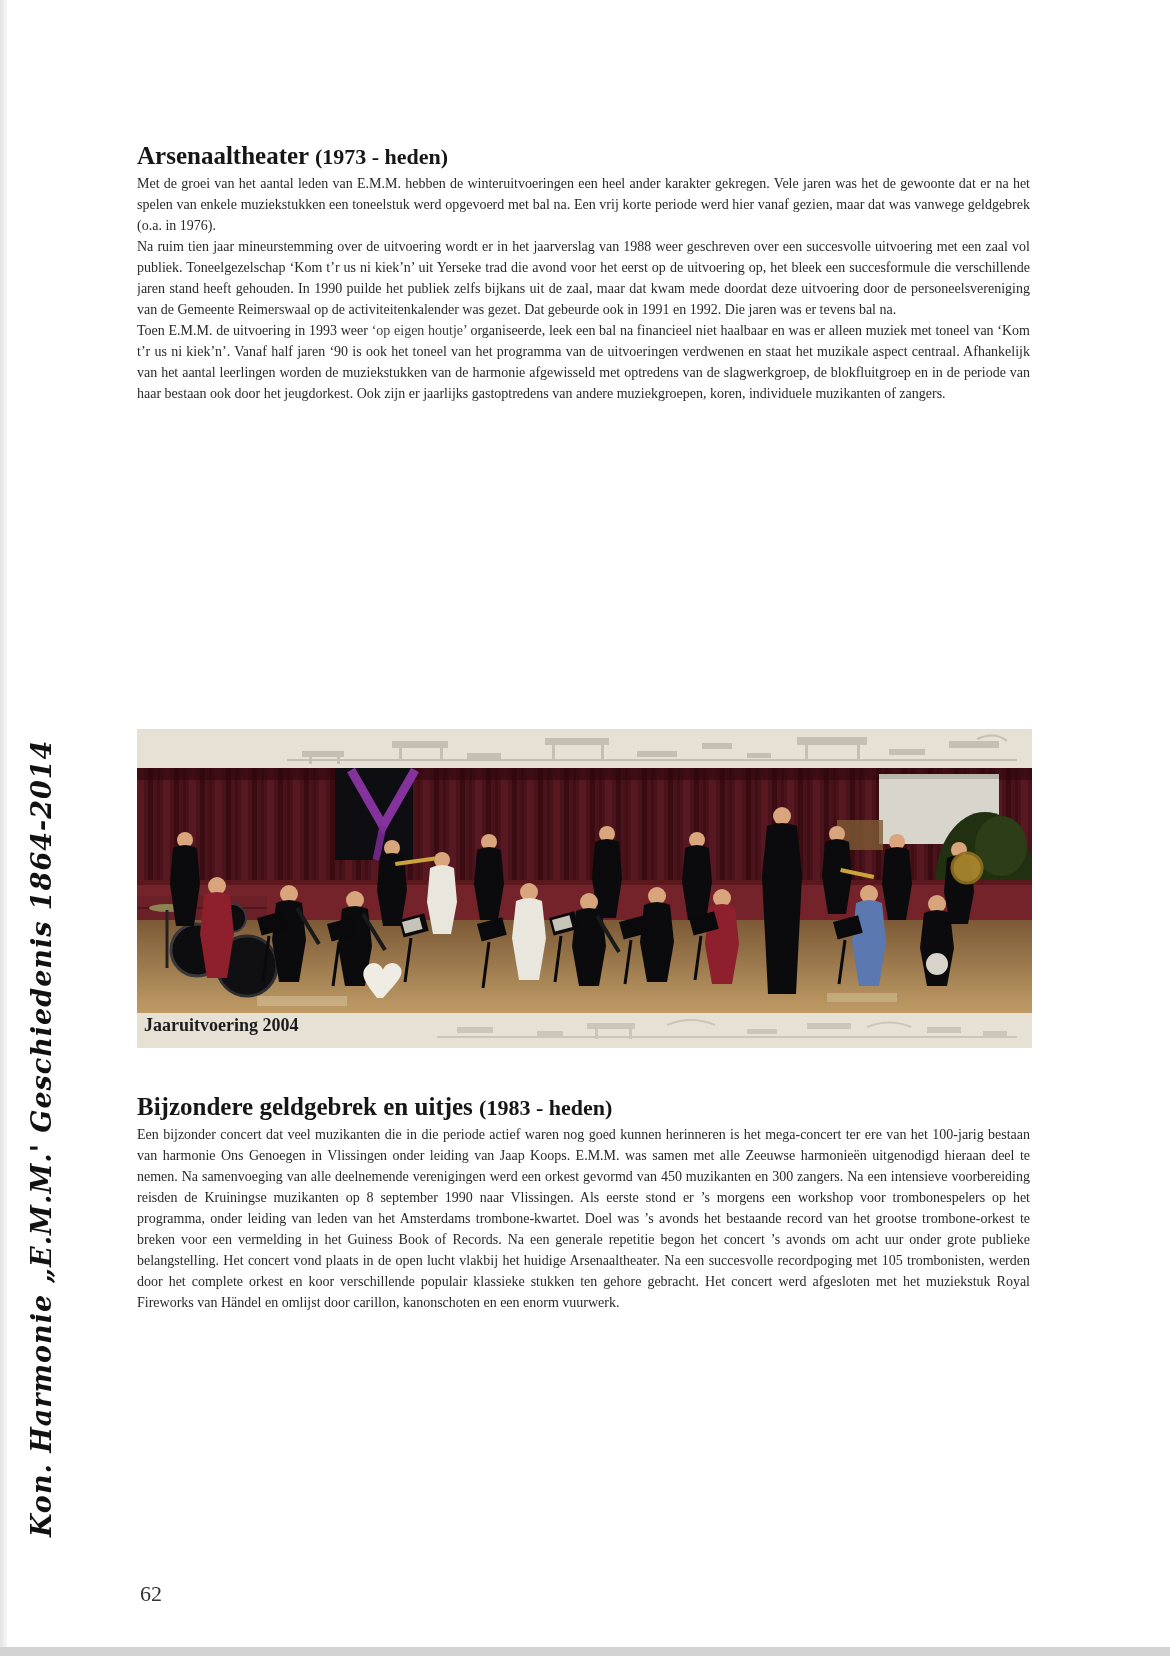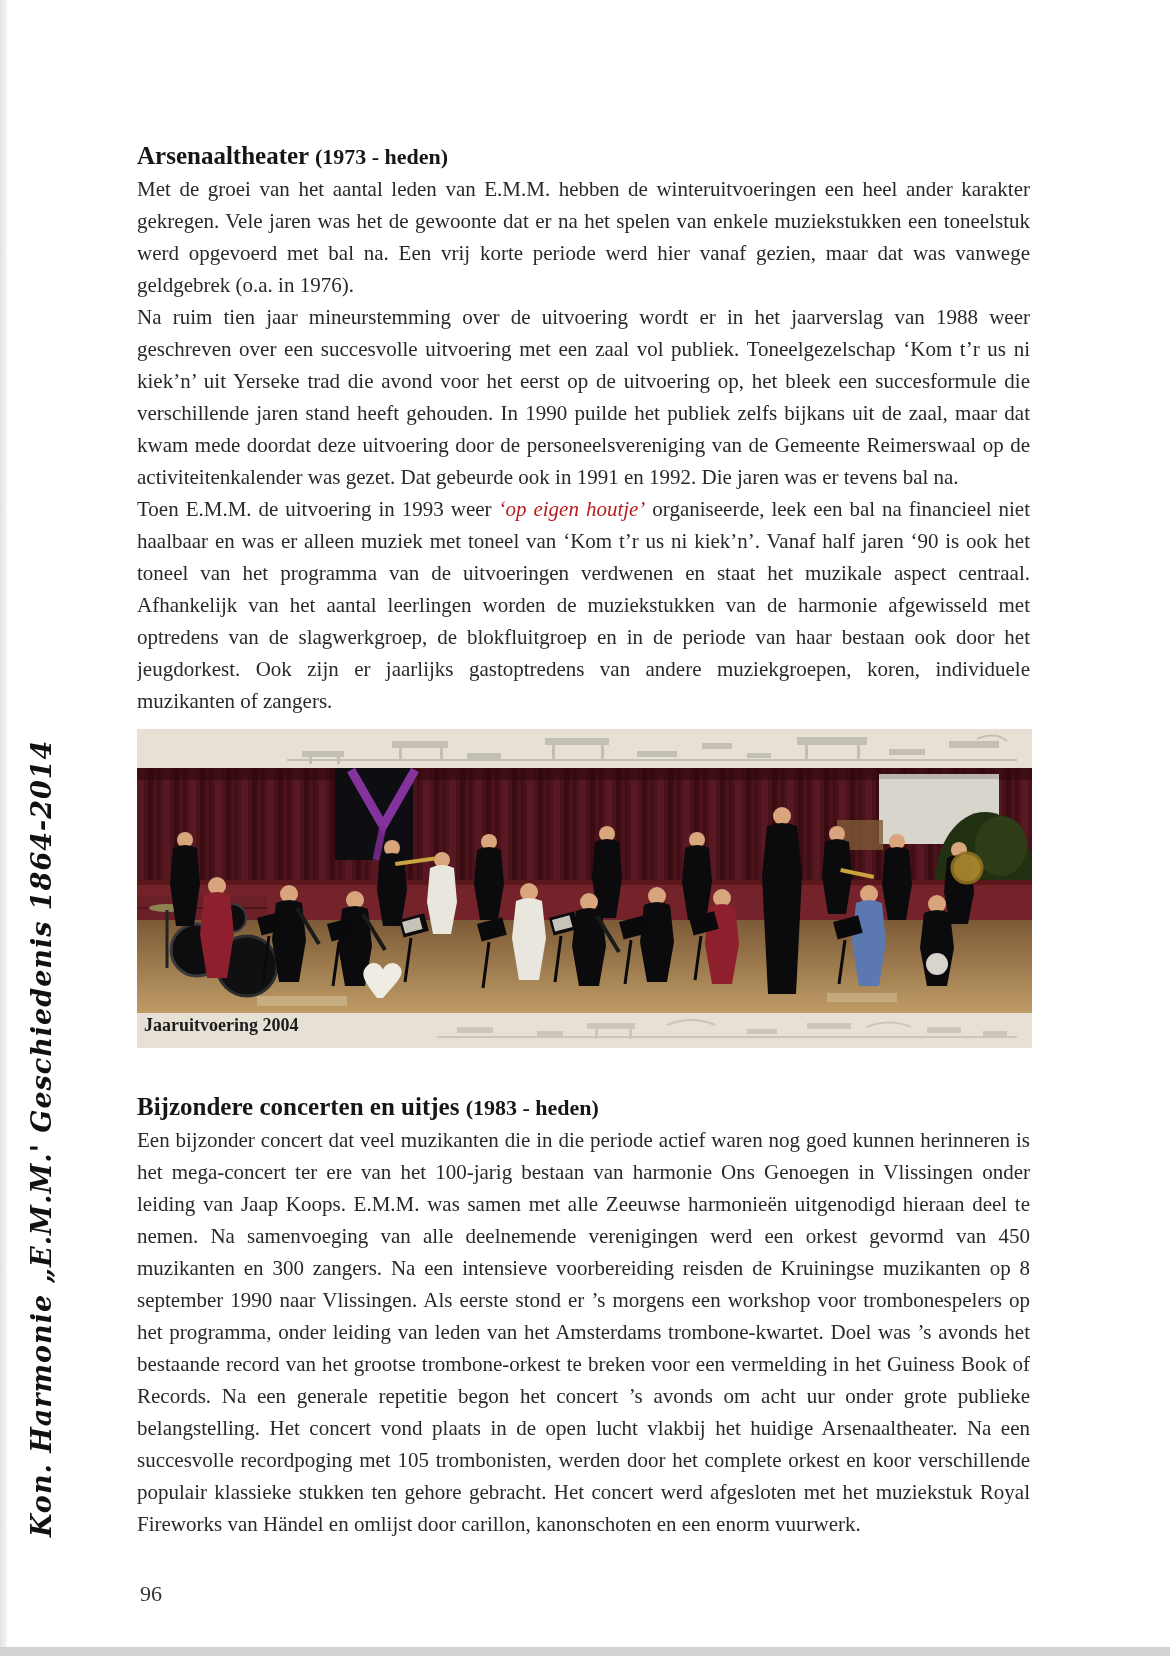--- a/index.html
+++ b/index.html
@@ -13,22 +13,22 @@
   .spine{position:absolute;left:26px;top:1537px;width:612px;
          transform:rotate(-90deg);transform-origin:top left;
          font-family:"DejaVu Serif",serif;font-style:italic;font-weight:bold;
          font-size:27px;letter-spacing:1px;color:#111;white-space:nowrap;}
   
   .col{position:absolute;left:137px;width:893px;}
   .sec1{top:140px;height:585px;overflow:hidden;}
   .sec2{top:1091px;height:450px;overflow:hidden;}
   h1{margin:0 0 1px 0;font-size:25px;line-height:31px;font-weight:bold;color:#161616;}
   h1 .hperiod{font-size:22px;}
-  p{margin:0;font-size:21px;line-height:32px;text-align:justify;color:#292929;}
-  .it{font-style:italic;color:#b91c1c;margin-top:36px;}
+  p{margin:0;font-size:14px;line-height:21px;text-align:justify;color:#292929;}
+  .it{color:#404040;margin-top:36px;}
   
   .figure{position:absolute;left:137px;top:729px;width:895px;height:319px;margin:0;
           background:var(--figure_bg,#e6e0d5);}
   .score-top{position:absolute;left:0;top:0;width:895px;height:39px;}
   .photo{position:absolute;left:0;top:39px;width:895px;height:245px;display:block;}
   figcaption{position:absolute;left:0;top:284px;width:895px;height:35px;}
   .cap-text{position:absolute;left:7px;top:2px;font-size:18px;font-weight:bold;
             color:var(--caption_text,#1c1c1c);}
   .score-cap{position:absolute;left:290px;top:0;width:600px;height:35px;}
   
@@ -258,19 +258,19 @@
           <rect class="score-mark" x="380" y="10" width="44" height="6"></rect>
           <path class="score-line" d="M440,14 q22,-9 44,0"></path>
           <rect class="score-mark" x="500" y="14" width="34" height="6"></rect>
           <rect class="score-mark" x="556" y="18" width="24" height="5"></rect>
         </g>
       </svg>
     </figcaption>
   </figure>
 
   <div class="col sec2">
-    <h1><span>Bijzondere concerten en uitjes</span> <span class="hperiod">(1983 - heden)</span></h1>
+    <h1><span>Bijzondere geldgebrek en uitjes</span> <span class="hperiod">(1983 - heden)</span></h1>
     <p>Een bijzonder concert dat veel muzikanten die in die periode actief waren nog goed kunnen herinneren is het mega-concert ter ere van het 100-jarig bestaan van harmonie Ons Genoegen in Vlissingen onder leiding van Jaap Koops. E.M.M. was samen met alle Zeeuwse harmonieën uitgenodigd hieraan deel te nemen. Na samenvoeging van alle deelnemende verenigingen werd een orkest gevormd van 450 muzikanten en 300 zangers. Na een intensieve voorbereiding reisden de Kruiningse muzikanten op 8 september 1990 naar Vlissingen. Als eerste stond er ’s morgens een workshop voor trombonespelers op het programma, onder leiding van leden van het Amsterdams trombone-kwartet. Doel was ’s avonds het bestaande record van het grootse trombone-orkest te breken voor een vermelding in het Guiness Book of Records. Na een generale repetitie begon het concert ’s avonds om acht uur onder grote publieke belangstelling. Het concert vond plaats in de open lucht vlakbij het huidige Arsenaaltheater. Na een succesvolle recordpoging met 105 trombonisten, werden door het complete orkest en koor verschillende populair klassieke stukken ten gehore gebracht. Het concert werd afgesloten met het muziekstuk Royal Fireworks van Händel en omlijst door carillon, kanonschoten en een enorm vuurwerk.</p>
   </div>
 
-  <div class="pagenum">96</div>
+  <div class="pagenum">62</div>
 
 </div>
 
 </body></html>

